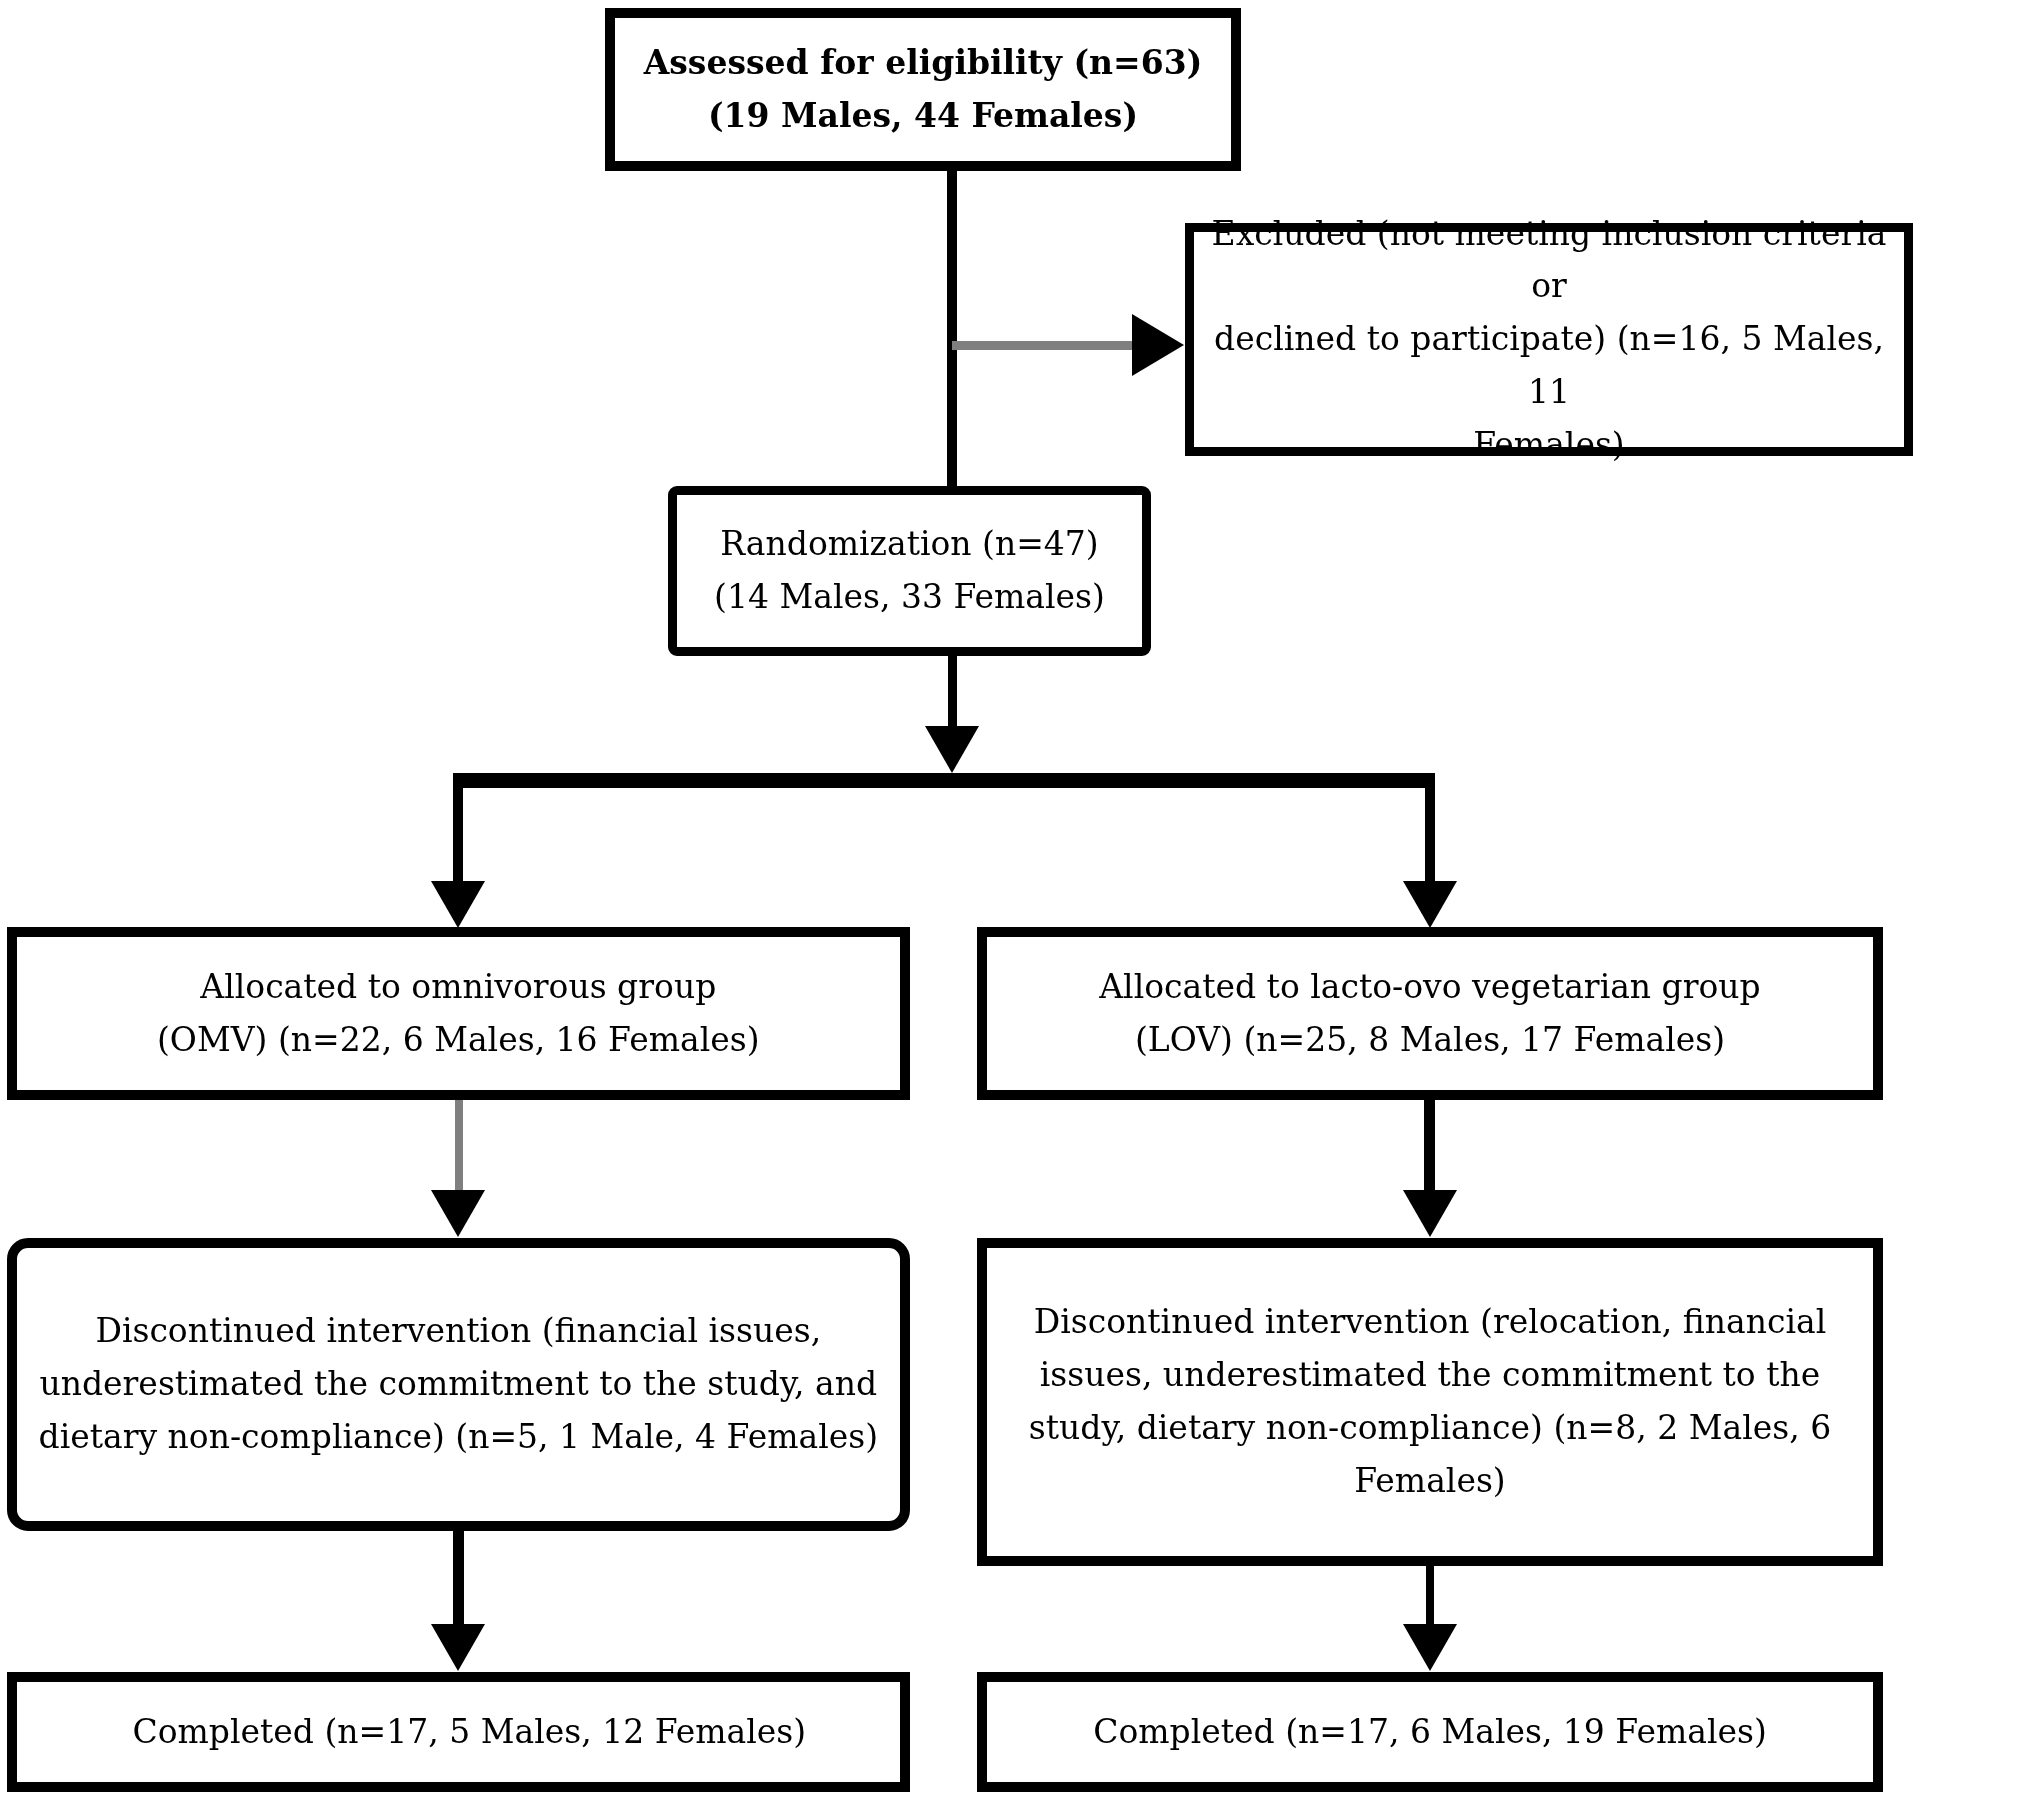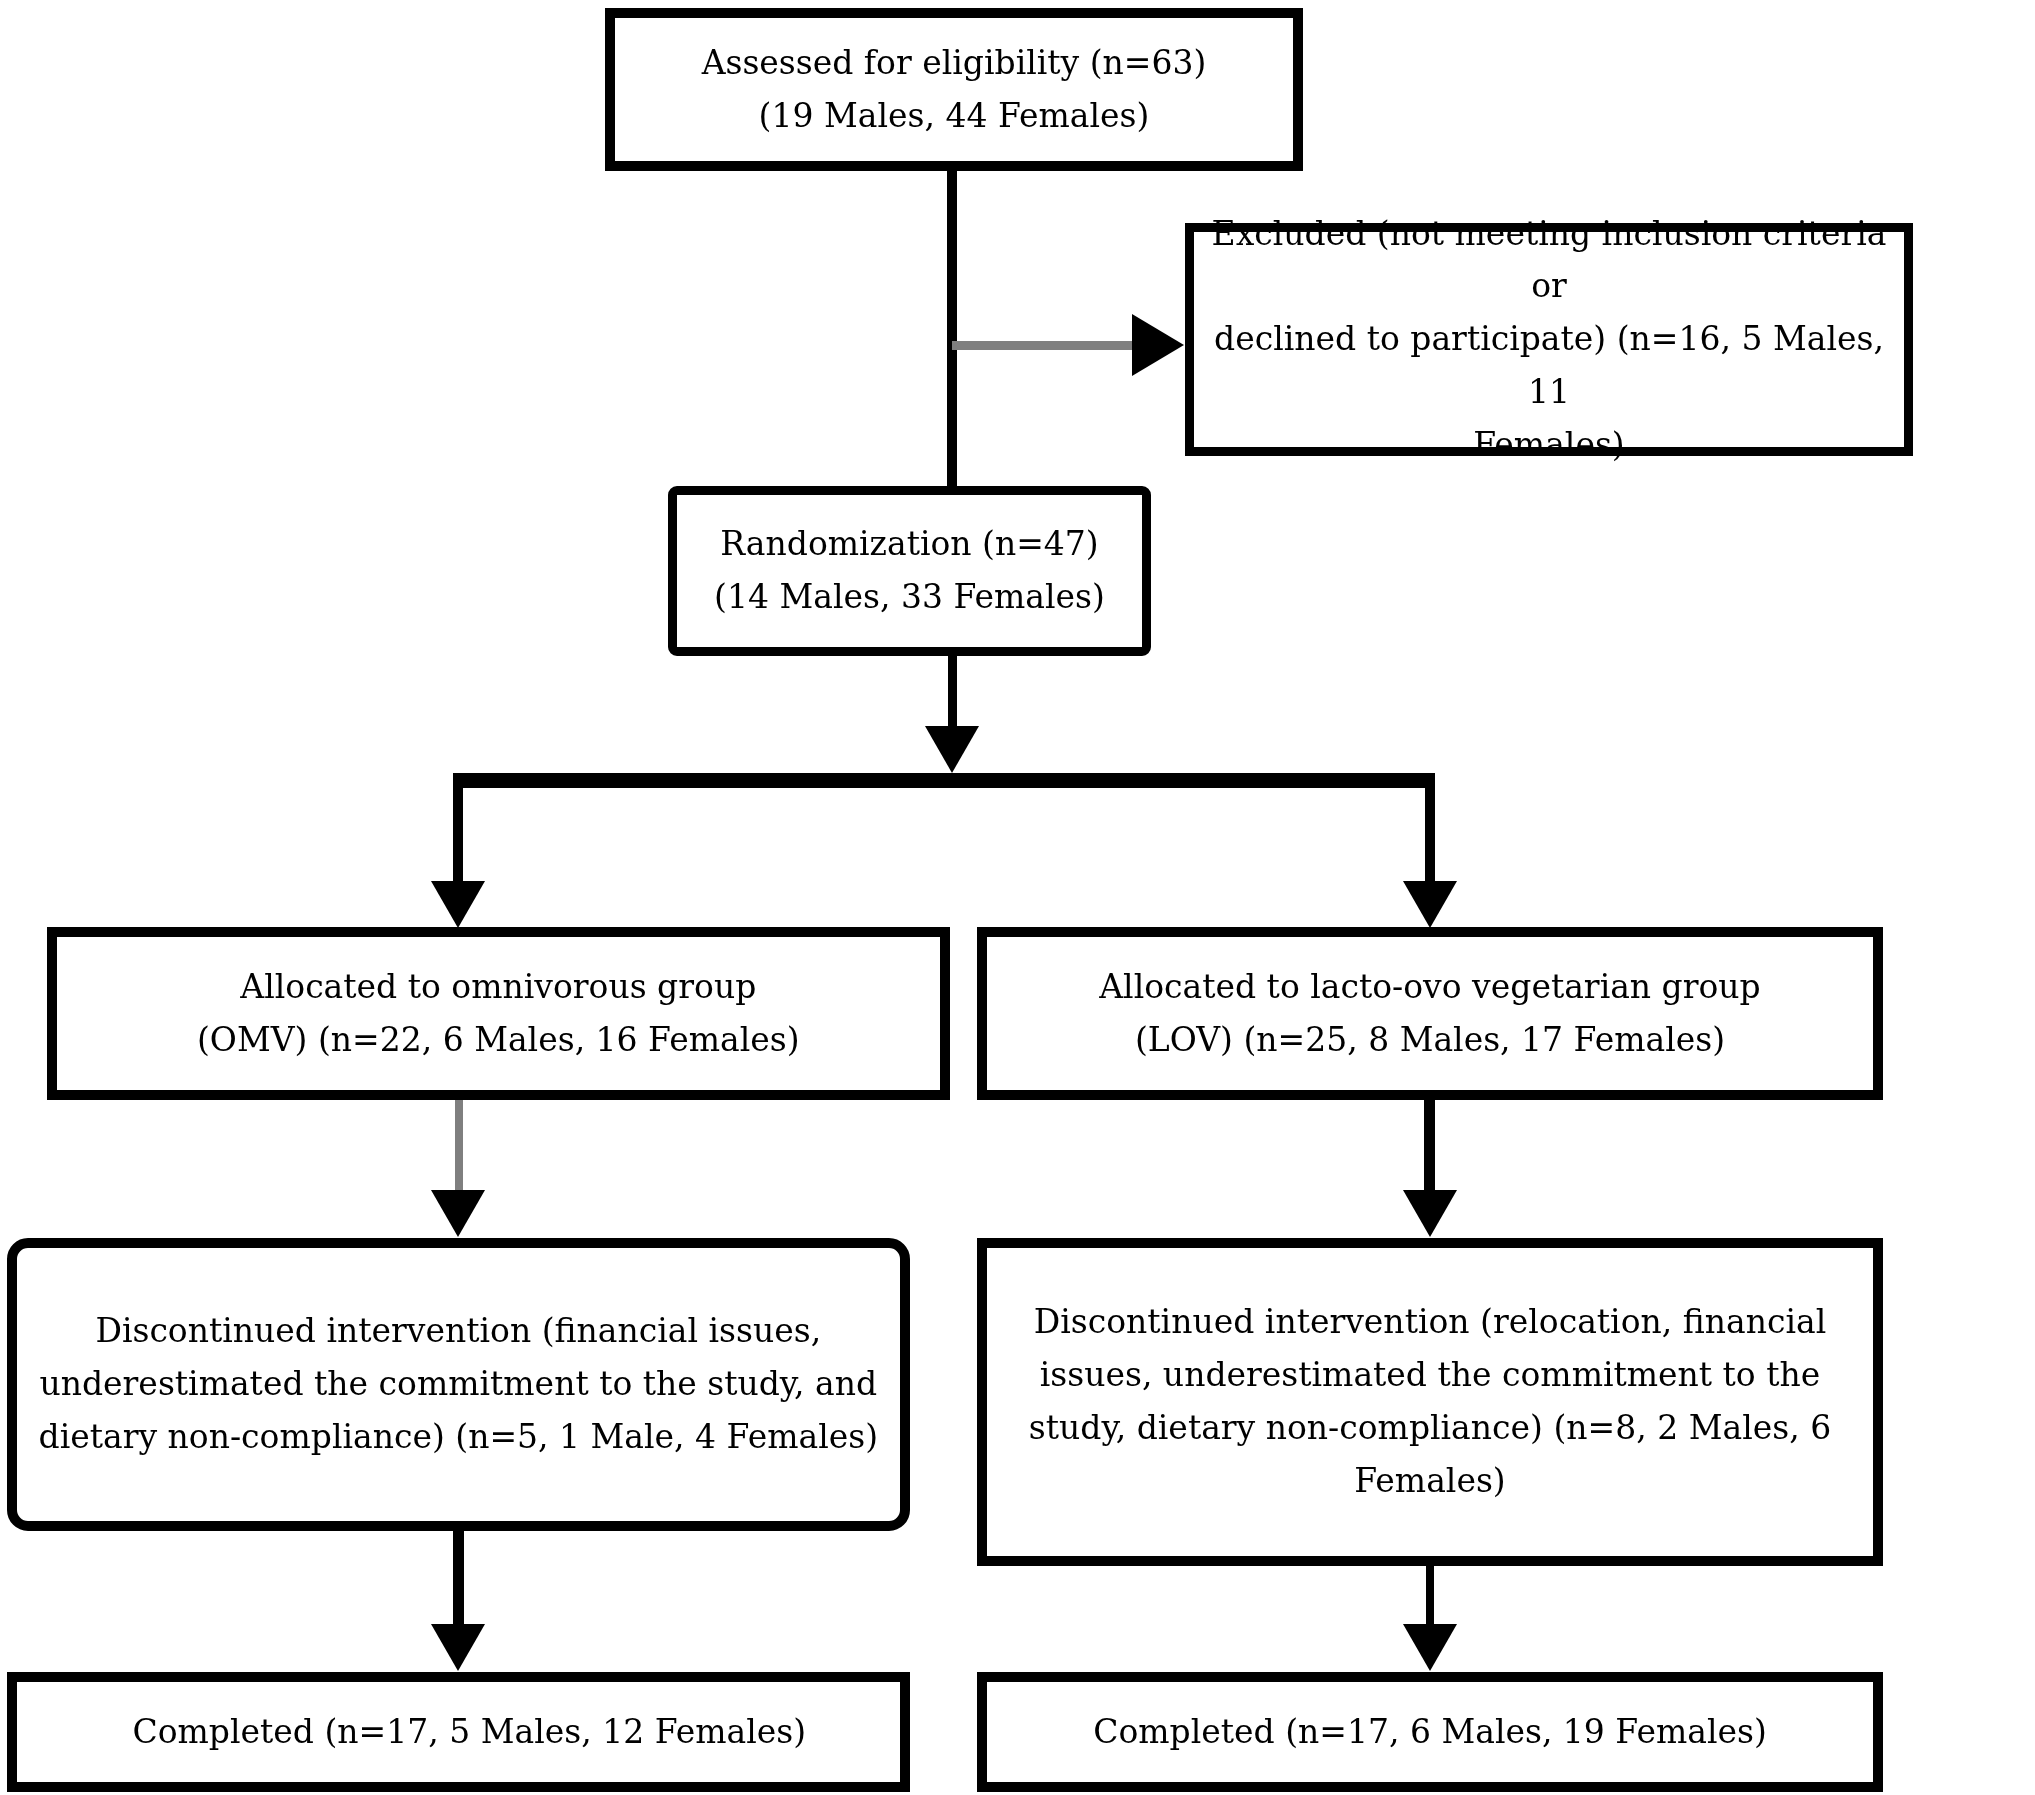--- a/index.html
+++ b/index.html
@@ -83,37 +83,37 @@
 
   <div class="line" style="left:1424px; top:1099px; width:11.4px; height:93px;"></div>
   <div class="arrowhead-down" style="left:1403px; top:1190px;"></div>
 
   <div class="line" style="left:453px; top:1529px; width:11.4px; height:98px;"></div>
   <div class="arrowhead-down" style="left:431px; top:1624px;"></div>
 
   <div class="line" style="left:1426px; top:1529px; width:8px; height:98px;"></div>
   <div class="arrowhead-down" style="left:1403px; top:1624px;"></div>
 
-  <div class="box" style="left:605px; top:8px; width:698px; height:163px;">
+  <div class="box" style="left:605px; top:8px; width:636px; height:163px;font-weight:bold;">
     <span class="label">Assessed for eligibility (n=63)
 (19 Males, 44 Females)</span>
   </div>
 
   <div class="box" style="left:1185px; top:223px; width:728px; height:233px; border-width:9px;">
     <span class="label">Excluded (not meeting inclusion criteria or
 declined to participate) (n=16, 5 Males, 11
 Females)</span>
   </div>
 
   <div class="box" style="left:668px; top:486px; width:483px; height:170px; border-width:9px;border-radius:9px;">
     <span class="label">Randomization (n=47)
 (14 Males, 33 Females)</span>
   </div>
 
-  <div class="box" style="left:6.8px; top:927px; width:903px; height:173px;margin-left:40px;">
+  <div class="box" style="left:6.8px; top:927px; width:903px; height:173px;">
     <span class="label">Allocated to omnivorous group
 (OMV) (n=22, 6 Males, 16 Females)</span>
   </div>
 
   <div class="box" style="left:977px; top:927px; width:906px; height:173px;">
     <span class="label">Allocated to lacto-ovo vegetarian group
 (LOV) (n=25, 8 Males, 17 Females)</span>
   </div>
 
   <div class="box" style="left:6.8px; top:1238px; width:903px; height:293px;border-radius:21px;">

